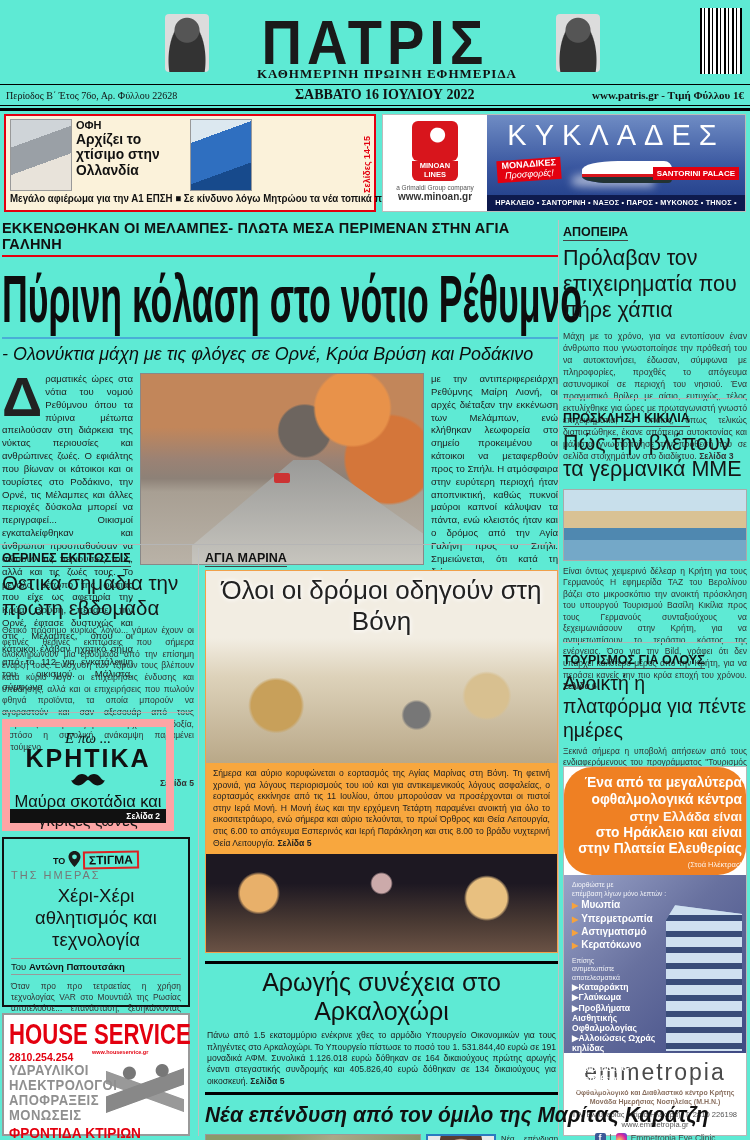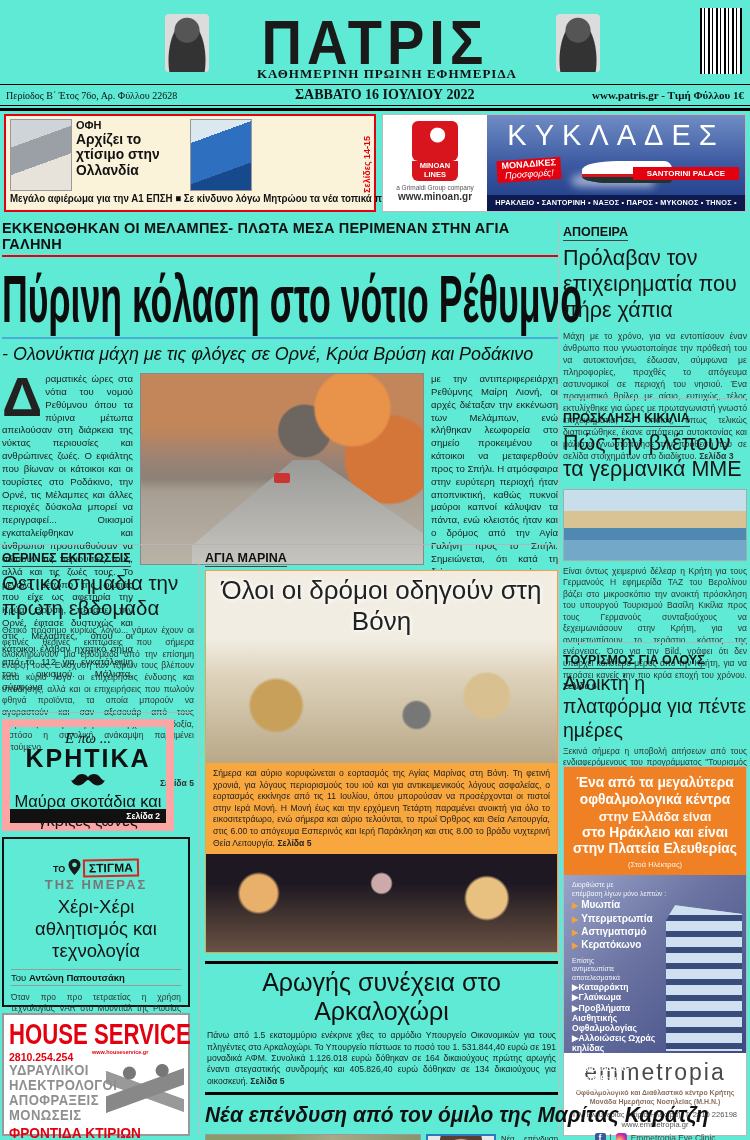--- a/index.html
+++ b/index.html
@@ -50,21 +50,21 @@
   .mn-url{font-size:10px;font-weight:700;color:#333;}
   .mn-right{flex:1;position:relative;background:linear-gradient(180deg,#6f8cc4 0,#39569f 55%,#1d3a85 100%);overflow:hidden;}
   .mn-cyc{text-align:center;color:#fff;font-size:29px;letter-spacing:8px;font-weight:400;margin-top:4px;
      font-family:"Liberation Sans",sans-serif;}
   .mn-offer{position:absolute;left:10px;top:44px;background:#e3000f;color:#fff;padding:1px 5px;
      transform:rotate(-4deg);font-size:9px;font-weight:800;text-align:center;line-height:1.1;}
   .mn-offer .script{font-style:italic;font-weight:400;font-size:9px;display:block;}
   .mn-ferry{position:absolute;left:95px;top:46px;width:90px;height:22px;background:
      linear-gradient(180deg,#fff 0 60%,#d8151c 60% 75%,#233 75%);border-radius:40% 8px 4px 30%;
      box-shadow:-14px 8px 8px -4px rgba(255,255,255,.55);}
-  .mn-sant{position:absolute;right:6px;top:52px;background:#e3000f;color:#fff;font-size:8px;font-weight:800;padding:2px 14px;}
+  .mn-sant{position:absolute;right:6px;top:52px;background:#e3000f;color:#fff;font-size:8px;font-weight:800;padding:2px 4px;}
   .mn-ports{position:absolute;left:0;right:0;bottom:0;height:16px;background:rgba(8,16,60,.78);color:#fff;
      font-size:7.3px;font-weight:700;text-align:center;line-height:16px;letter-spacing:0.2px;}
 
   
   .lead{top:220px;left:2px;width:556px;}
   .lead-kick{font-size:14.5px;font-weight:700;letter-spacing:0.2px;border-bottom:2px solid #e3000f;padding-bottom:3px;}
   .lead-head{font-size:54px;font-weight:800;line-height:0.98;white-space:nowrap;
      transform:scale(0.66,1.22);transform-origin:left top;margin-top:10px;height:48px;color:#0d0d0d;}
   .lead-blue{height:2px;background:#49aed6;margin-top:22px;}
   .lead-sub{font-size:18.5px;font-style:italic;margin-top:4px;color:#0d0d0d;transform:scaleX(0.97);transform-origin:left;white-space:nowrap;}
@@ -94,21 +94,21 @@
   .apo-body{font-size:8.7px;line-height:1.38;margin-top:6px;}
   .kik-title{font-size:21.5px;line-height:1.2;margin-top:4px;}
   .harbor{width:100%;height:72px;margin-top:6px;border:1px solid #aaa;box-sizing:border-box;background:
      linear-gradient(180deg,#c8dfeb 0 30%,#d9c294 30% 55%,#4f88b0 55% 72%,#74a8c8 72%);}
   .kik-body{font-size:8.5px;line-height:1.36;margin-top:5px;}
   .tour-title{font-size:19.5px;line-height:1.2;margin-top:3px;}
   .tour-body{font-size:8.4px;line-height:1.32;margin-top:4px;}
 
   
   .emm{top:766px;left:563px;width:184px;height:370px;border:1px solid #b8b8b8;box-sizing:border-box;background:#fff;}
-  .emm-orange{background:#ef8023;color:#fff;text-align:center;padding:8px 4px 6px;line-height:1.22;}
+  .emm-orange{background:#ef8023;color:#fff;text-align:right;padding:8px 4px 6px;line-height:1.22;border-radius:28px;}
   .emm-orange .b{font-weight:700;font-size:13.8px;display:block;}
   .emm-orange .r{font-weight:700;font-size:13px;display:block;opacity:.95;}
   .emm-note{font-size:7.5px;opacity:.9;display:block;margin-top:2px;}
   .emm-mid{position:relative;height:178px;background:linear-gradient(135deg,#9aa3c8 0,#68719f 45%,#3f4a85 100%);
      padding:6px 6px 0 8px;box-sizing:border-box;color:#fff;}
   .emm-intro{font-size:6.8px;opacity:.9;line-height:1.25;}
   .emm-li{font-size:10px;font-weight:700;line-height:1.3;}
   .emm-li .arr{color:#f6a23c;font-size:8px;margin-right:3px;}
   .emm-li2{font-size:8.6px;font-weight:700;line-height:1.18;}
   .emm-more{font-size:6.8px;font-style:italic;opacity:.85;margin-top:2px;}
@@ -131,24 +131,24 @@
   .ekp-body{font-size:8.6px;line-height:1.36;margin-top:5px;}
 
   .kritika{top:719px;left:2px;width:172px;height:112px;border:8px solid #fca5a5;box-sizing:border-box;text-align:center;position:absolute;}
   .kri-script{font-family:"Liberation Serif",serif;font-style:italic;font-size:15px;margin-top:3px;}
   .kri-name{font-size:25px;font-weight:800;letter-spacing:2px;line-height:0.95;}
   .kri-must{display:inline-block;vertical-align:middle;}
   .kri-head{font-size:16.5px;line-height:1.15;margin-top:3px;}
   .kri-bar{position:absolute;bottom:0;left:0;right:0;height:14px;background:#111;color:#fff;font-size:8.5px;
      font-weight:700;text-align:right;line-height:14px;padding-right:6px;}
 
-  .stigma{top:837px;left:2px;width:188px;height:170px;border:2px solid #111;box-sizing:border-box;padding:20px 7px;position:absolute;}
+  .stigma{top:837px;left:2px;width:188px;height:170px;border:2px solid #111;box-sizing:border-box;padding:12px 7px;position:absolute;}
   .stg-head{text-align:center;font-size:9px;font-weight:700;}
   .stg-name{display:inline-block;border:2px solid #d22;color:#111;font-size:12px;font-weight:800;padding:0 4px;transform:rotate(-1deg);}
-  .stg-sub{text-align:center;font-size:13px;letter-spacing:2px;color:#777;font-weight:700;}
+  .stg-sub{text-align:left;font-size:11px;letter-spacing:2px;color:#777;font-weight:400;}
   .stg-title{text-align:center;font-size:18.5px;line-height:1.2;margin-top:4px;}
   .stg-byline{border-top:1px solid #999;border-bottom:1px solid #999;margin-top:6px;padding:2px 0;font-size:9.5px;}
   .stg-byline b{font-weight:700;}
   .stg-body{font-size:8.4px;line-height:1.33;text-align:justify;margin-top:6px;color:#333;}
 
   .house{top:1013px;left:2px;width:188px;height:123px;border:2px solid #999;box-sizing:border-box;padding:3px 5px;position:absolute;background:#fff;}
   .hs-title{color:#e3000f;font-size:27px;font-weight:800;transform:scale(0.82,1.1);transform-origin:left top;white-space:nowrap;}
   .hs-phone{color:#e3000f;font-size:10.5px;font-weight:700;margin-top:2px;}
   .hs-url{color:#e3000f;font-size:5.5px;font-weight:700;position:absolute;top:34px;left:88px;}
   .hs-svc{color:#8f8f8f;font-size:14.5px;font-weight:800;line-height:1.04;letter-spacing:0.5px;transform:scaleX(0.9);transform-origin:left;}

